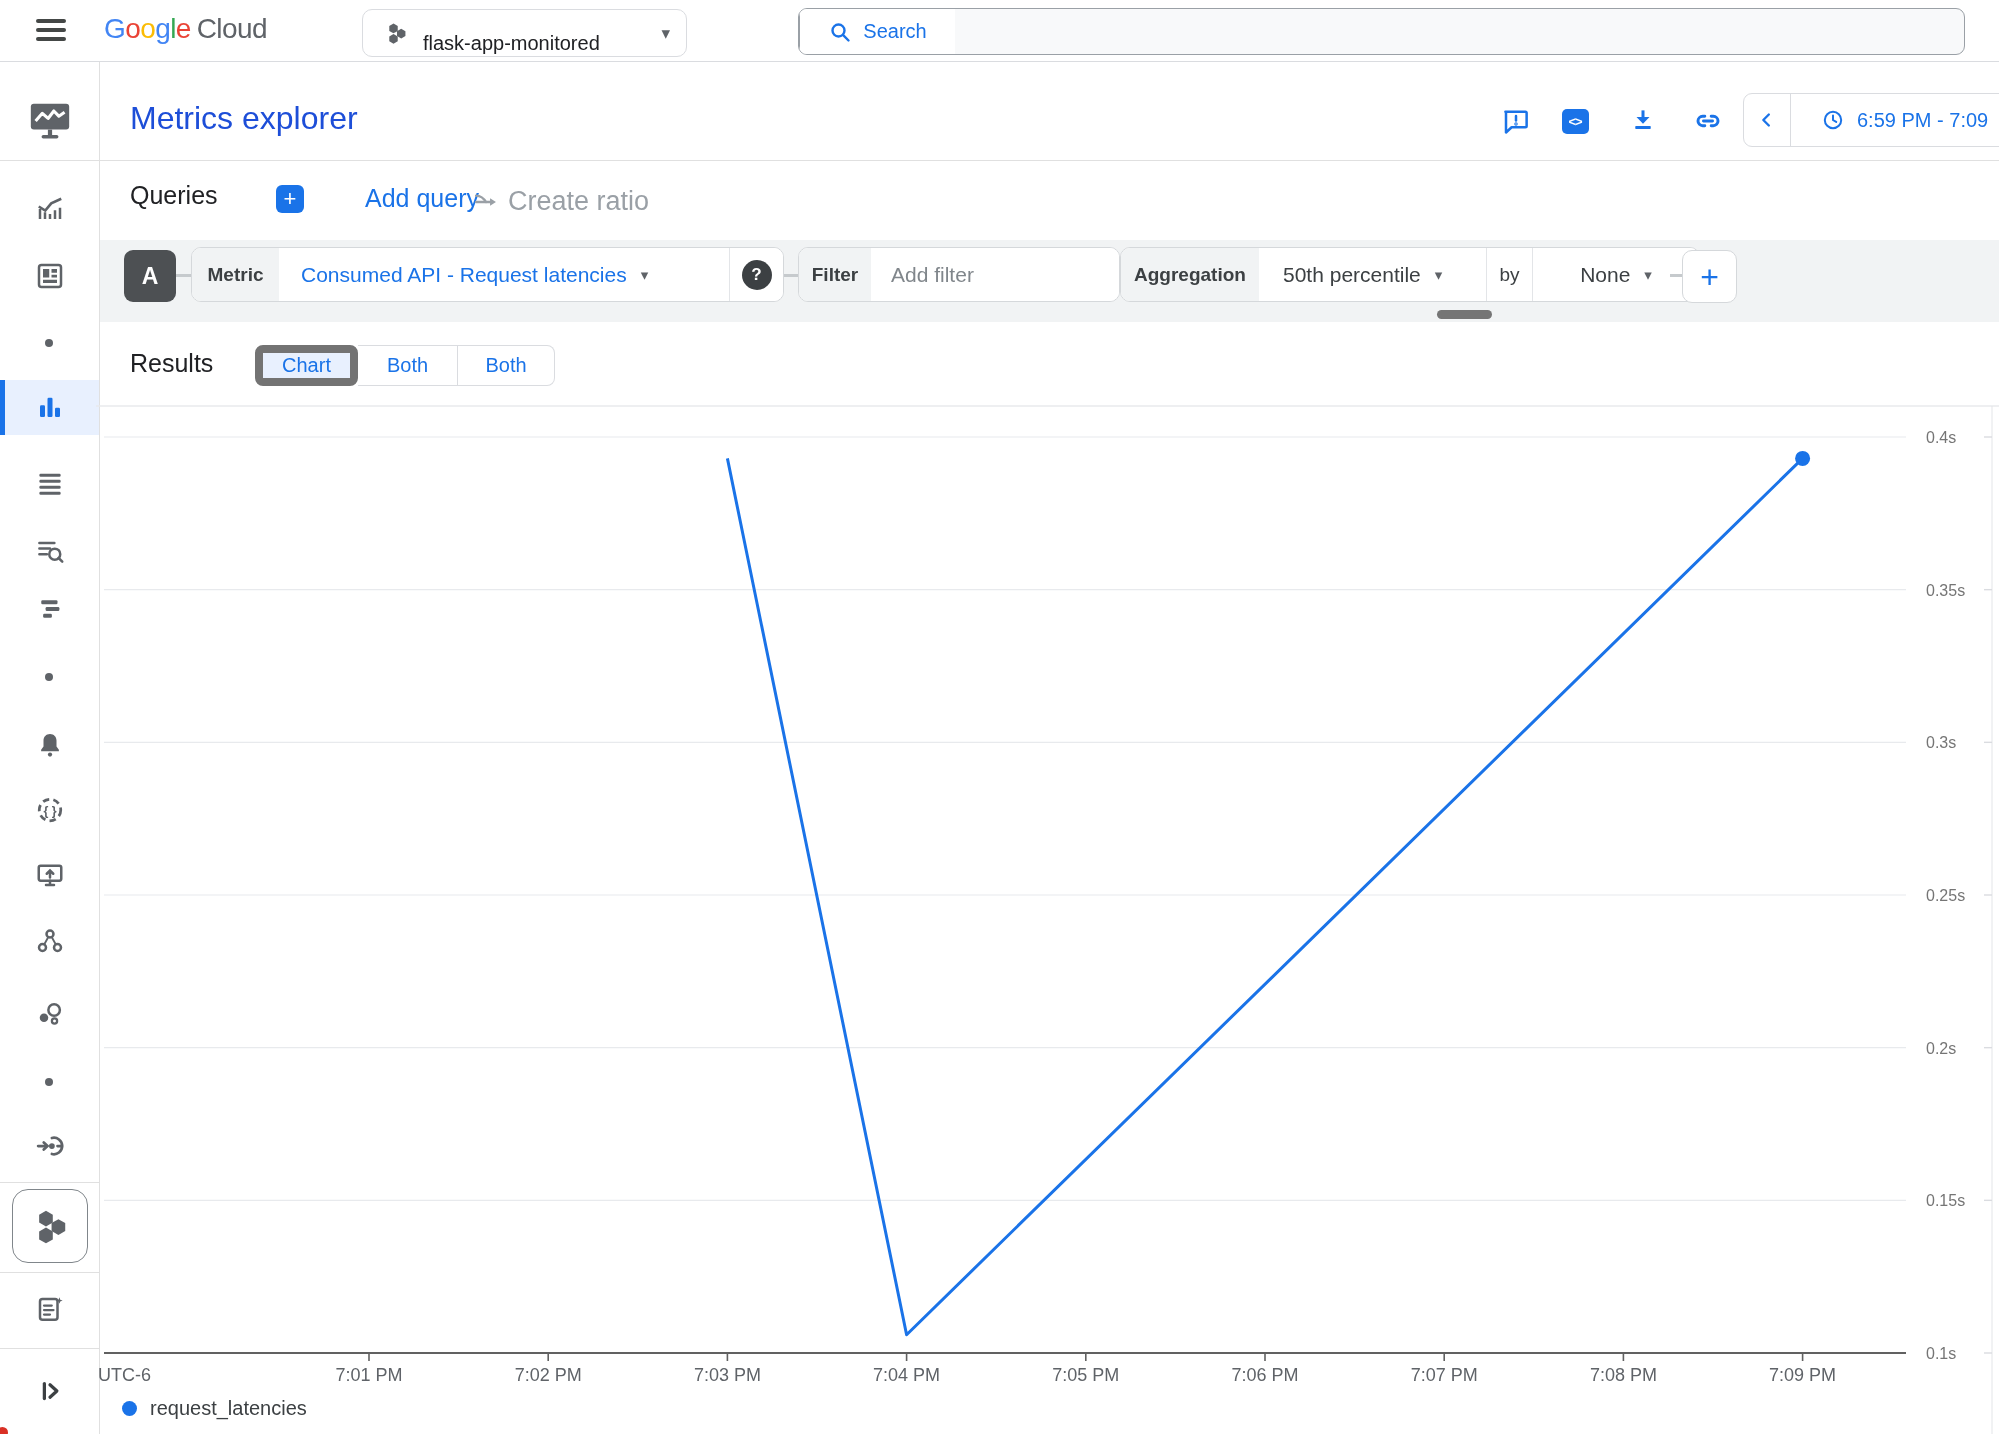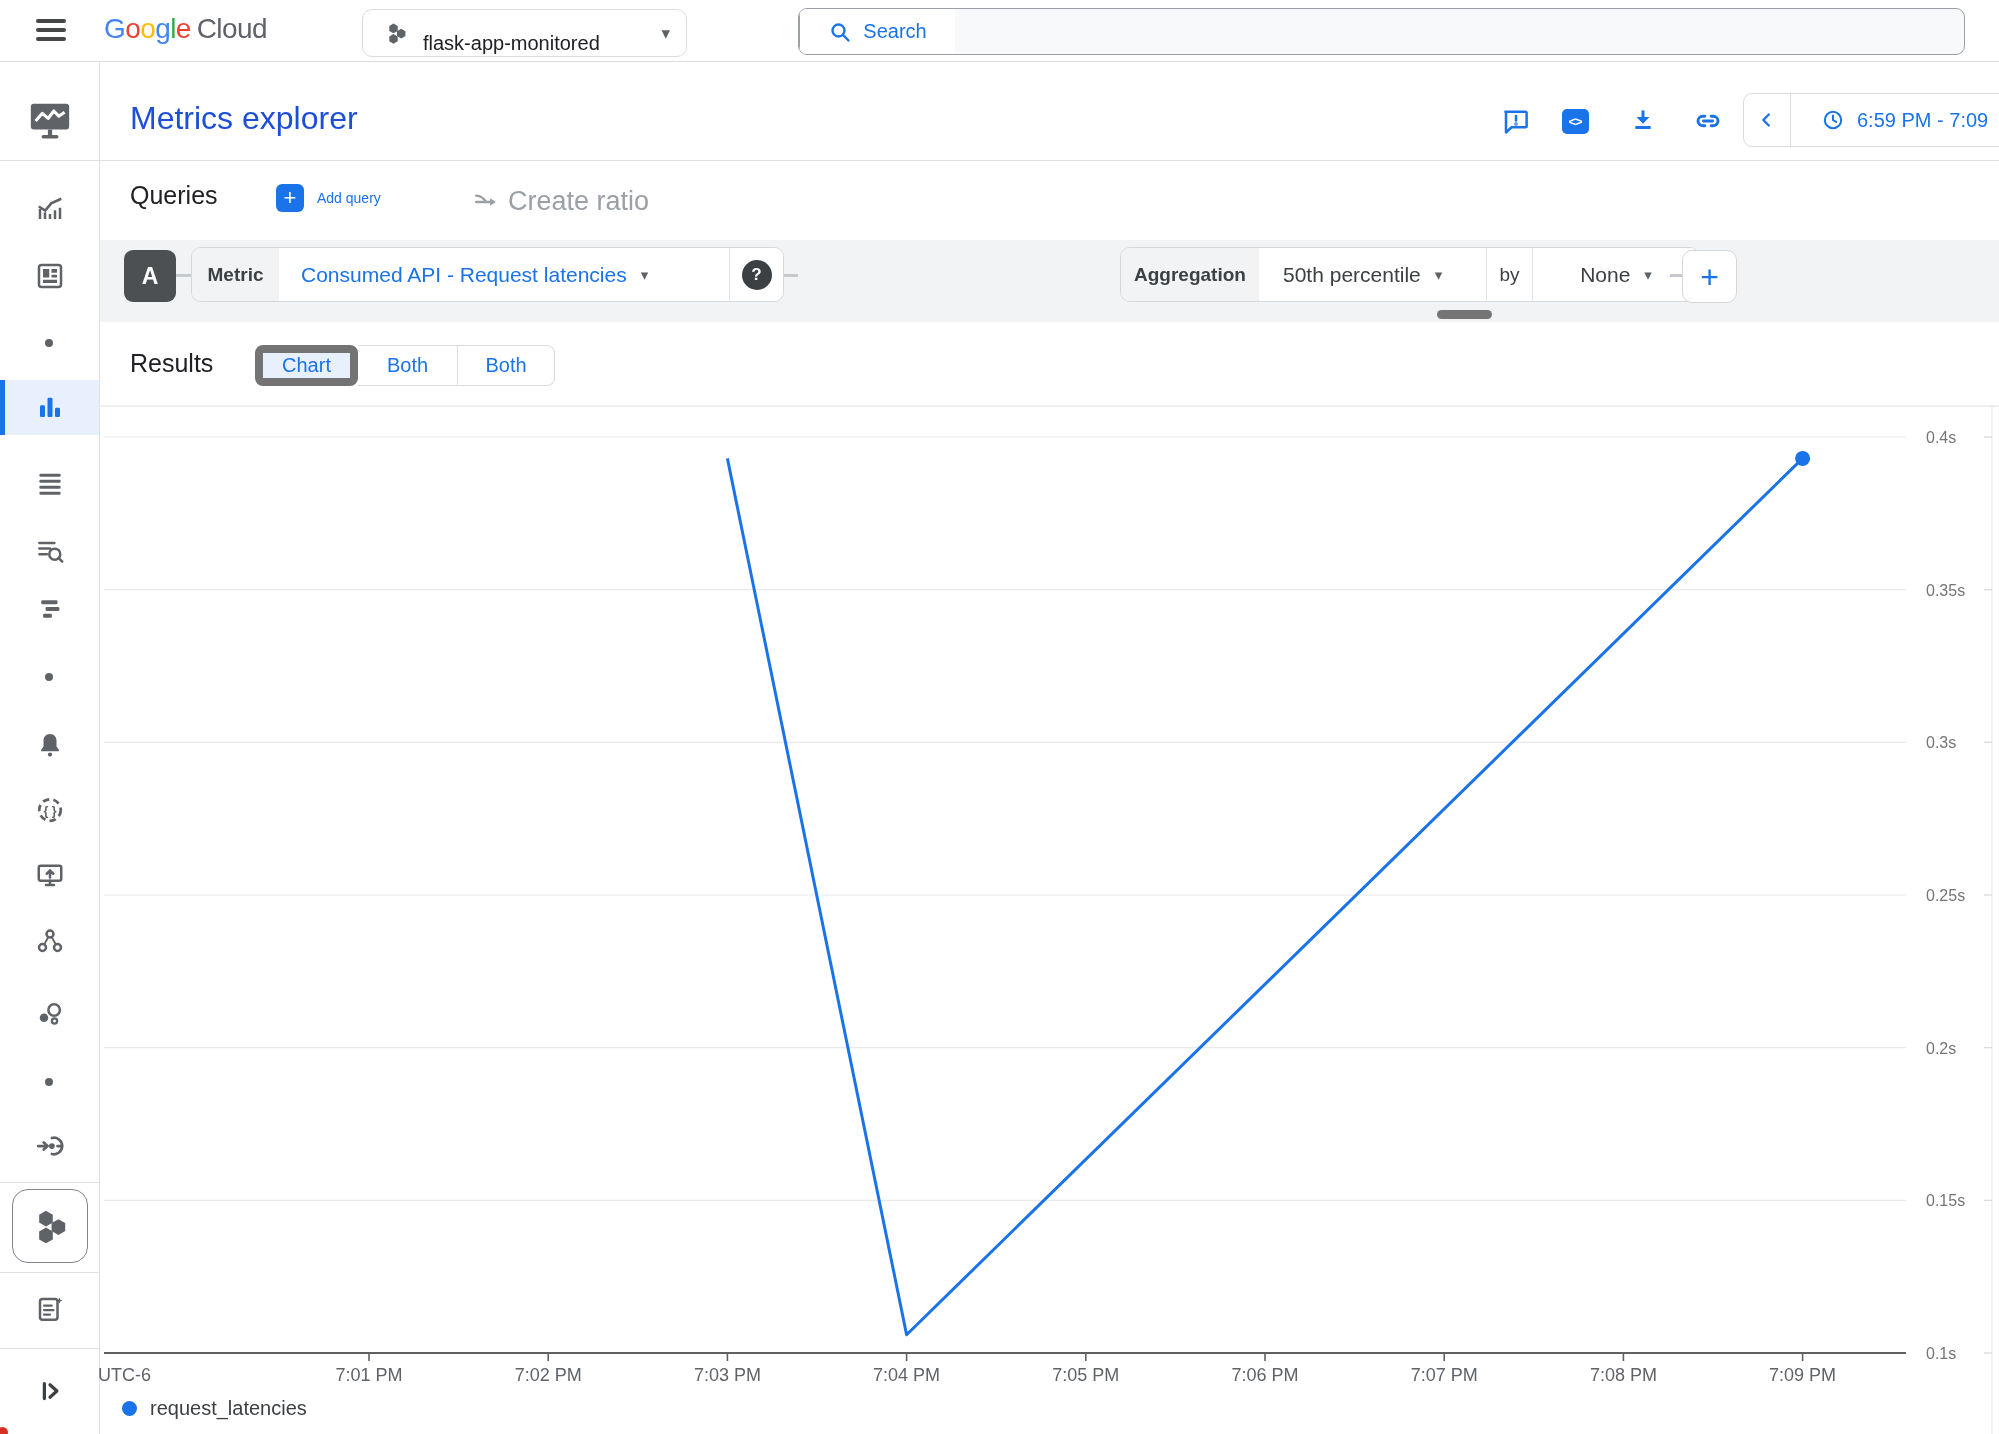--- a/index.html
+++ b/index.html
@@ -53,21 +53,21 @@
                 border-radius:9px; display:flex; align-items:center; background:#fff; }
   .time-chevron { width:46px; height:100%; display:flex; align-items:center; justify-content:center; cursor:pointer; }
   .time-sep { width:1px; height:100%; background:#dadce0; }
   .time-val { color:#1a73e8; font-size:20px; font-weight:500; white-space:nowrap; margin-left:12px; }
 
   
   .q-label { position:absolute; left:130px; top:181px; font-size:25px; color:#202124; }
   .addq { position:absolute; left:276px; top:184px; display:flex; align-items:center; gap:13px; cursor:pointer; }
   .addq-ic { width:28px; height:28px; background:#1a73e8; border-radius:6px; color:#fff; font-size:22px;
              font-weight:500; display:flex; align-items:center; justify-content:center; line-height:1; }
-  .addq span.lbl { color:#1a73e8; font-size:14px; font-weight:500; }
+  .addq span.lbl { color:#1a73e8; font-size:25px; font-weight:500;margin-left:48px; }
   .ratio { position:absolute; left:472px; top:186px; display:flex; align-items:center; gap:8px; cursor:default; }
   .ratio span.lbl { color:#9aa0a6; font-size:27px; font-weight:500; }
 
   
   .band { position:absolute; left:100px; top:240px; width:1899px; height:82px; background:#f1f3f4; }
   .qbadge { position:absolute; left:124px; top:250px; width:52px; height:52px; border-radius:9px; background:#4d5053;
             color:#fff; font-size:23px; font-weight:700; display:flex; align-items:center; justify-content:center; }
   .pill { position:absolute; top:247px; height:55px; background:#fff; border:1px solid #d5d8db; border-radius:10px;
           display:flex; align-items:stretch; overflow:hidden; }
   .pill .lab { background:#f1f3f4; display:flex; align-items:center; justify-content:center;
@@ -385,20 +385,26 @@
       <span class="dd-caret">▾</span>
     </div>
     <div class="sep"></div>
     <div class="val" style="width:53px;justify-content:center">
       <span class="help-circ">?</span>
     </div>
   </div>
 
   <div class="connector" style="left:784px;width:14px"></div>
 
+  <div class="pill" style="left:798px;width:322px">
+    <div class="lab" style="width:72px">Filter</div>
+    <div class="val" style="flex:1">
+      <input class="filter-input" type="text" placeholder="Add filter" style="">
+    </div>
+  </div>
 
   <div class="connector" style="left:1120px;width:22px"></div>
 
   <div class="pill" style="left:1120px;width:580px">
     <div class="lab" style="width:138px">Aggregation</div>
     <div class="val" style="width:227px;padding-left:24px">
       <span style="font-size:21px;color:#3c4043">50th percentile</span>
       <span class="dd-caret">▾</span>
     </div>
     <div class="sep"></div>

